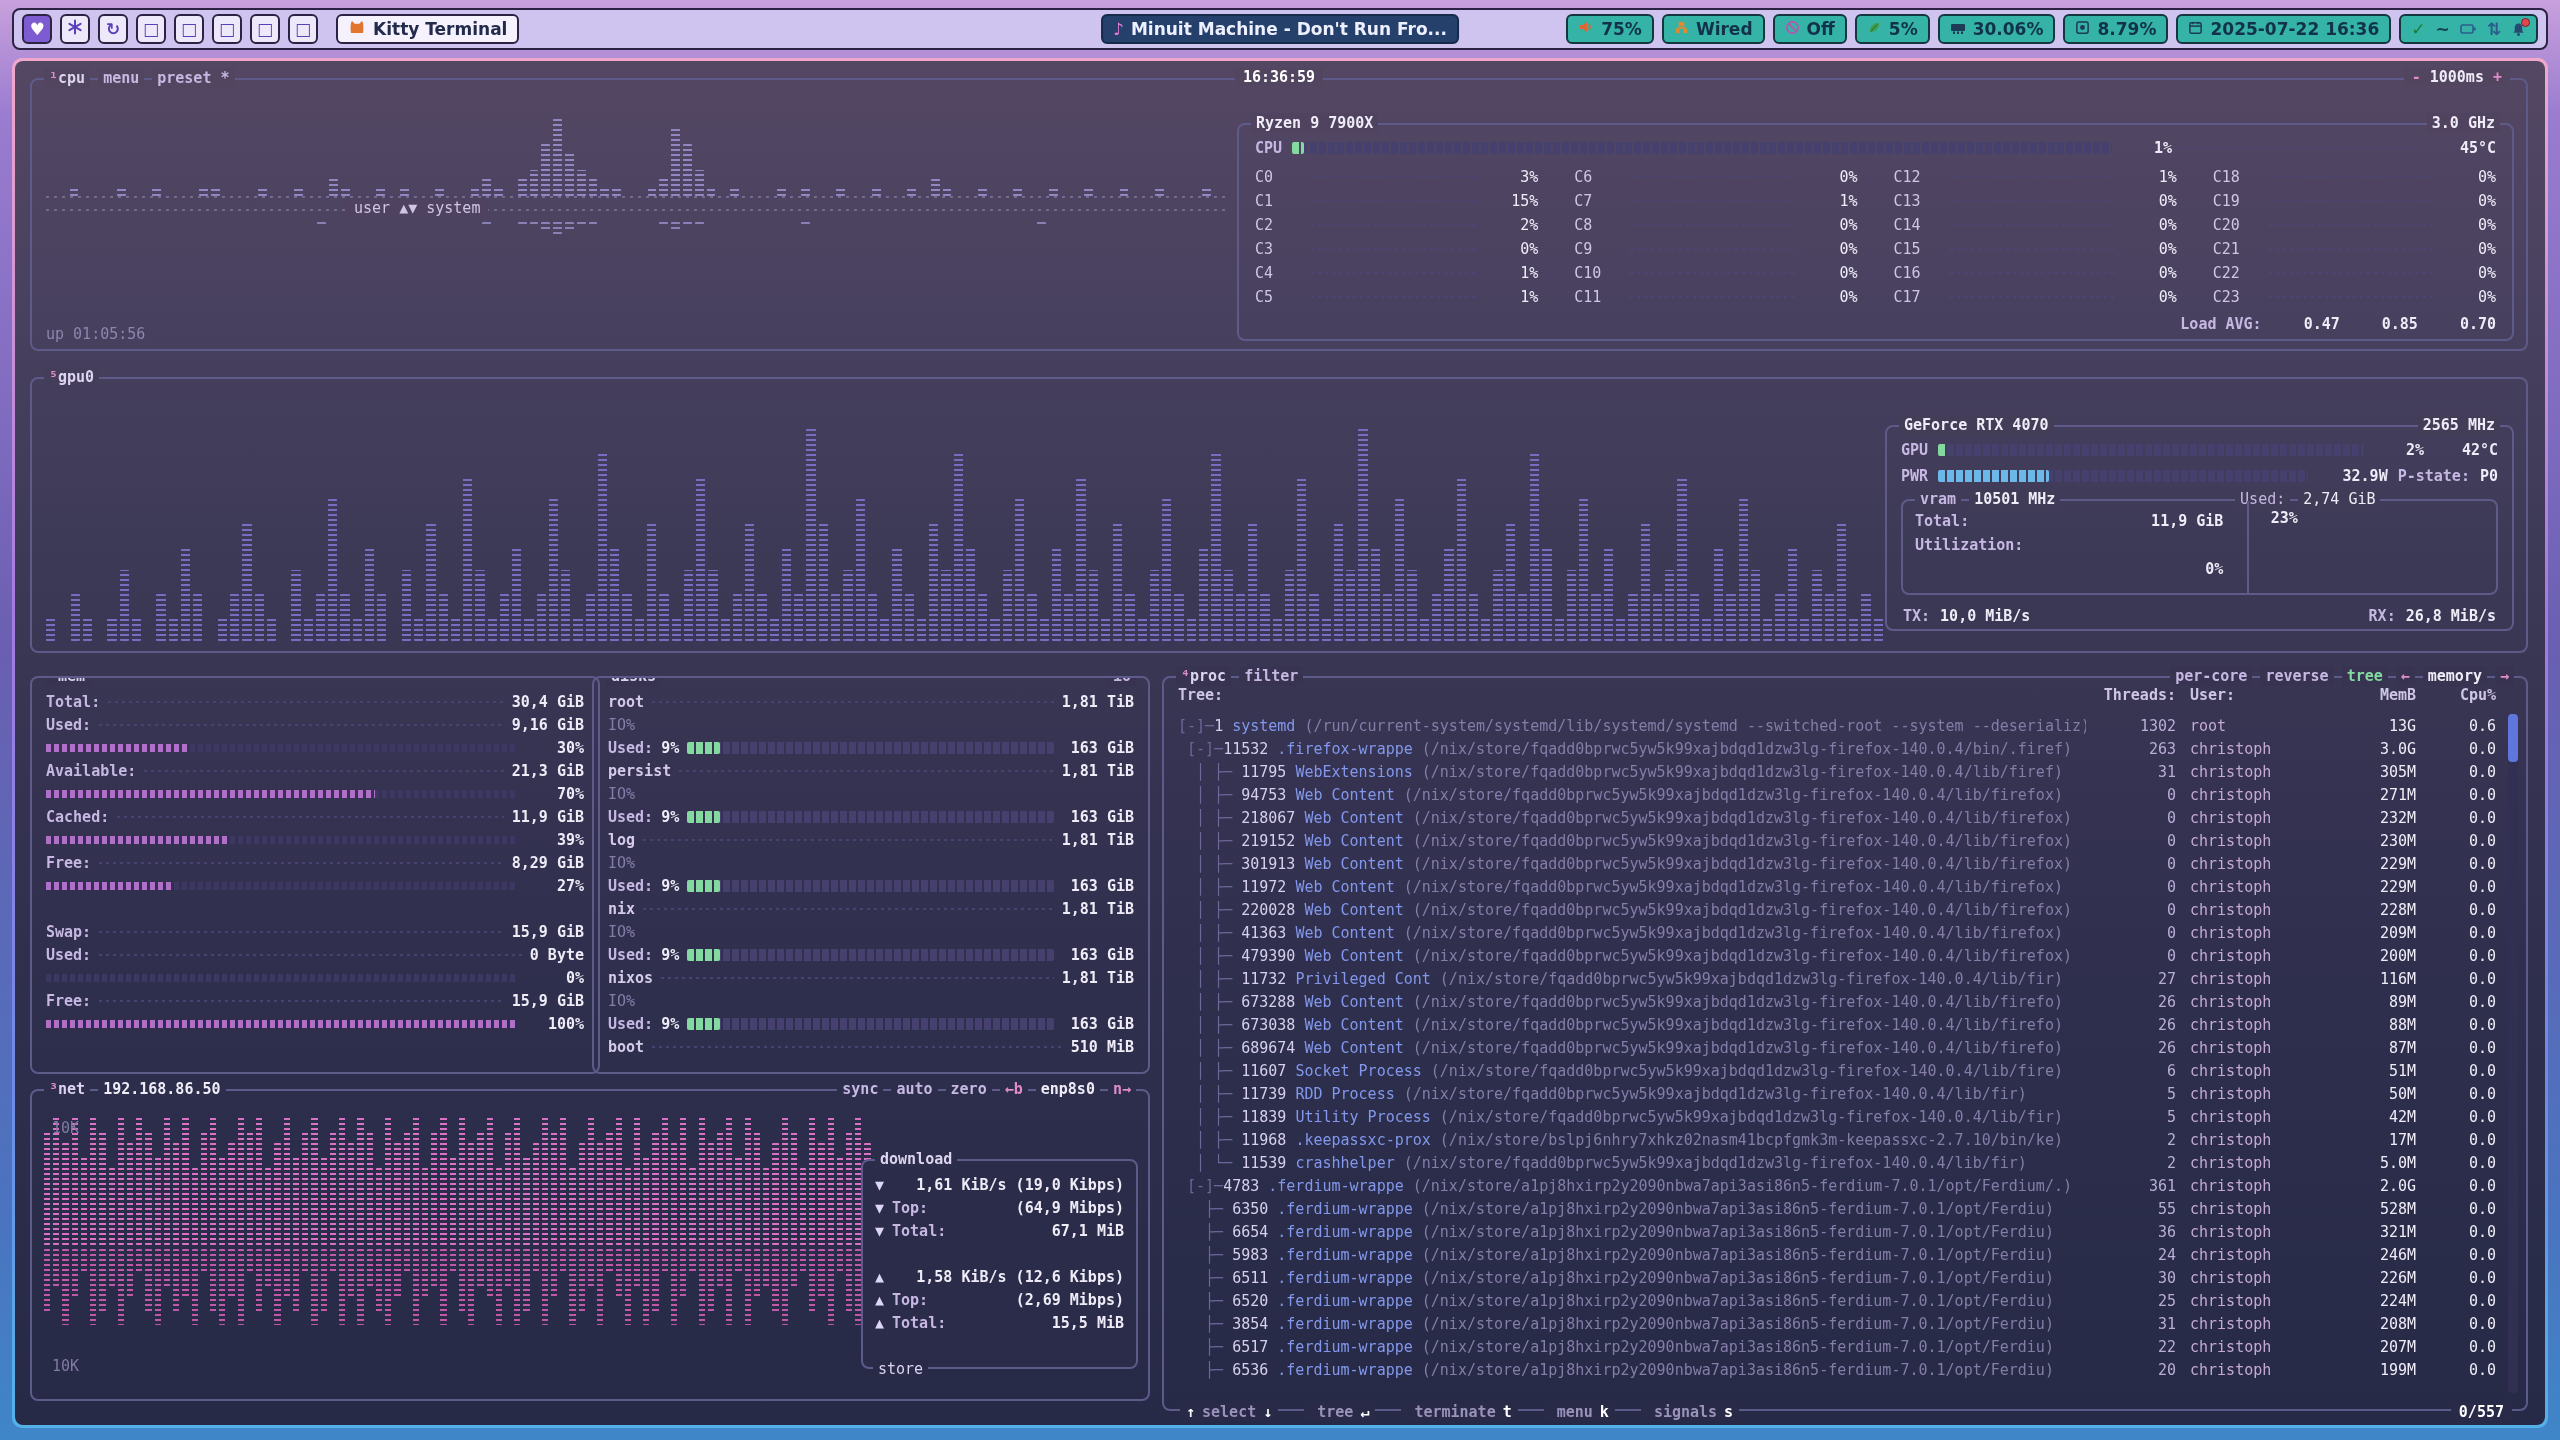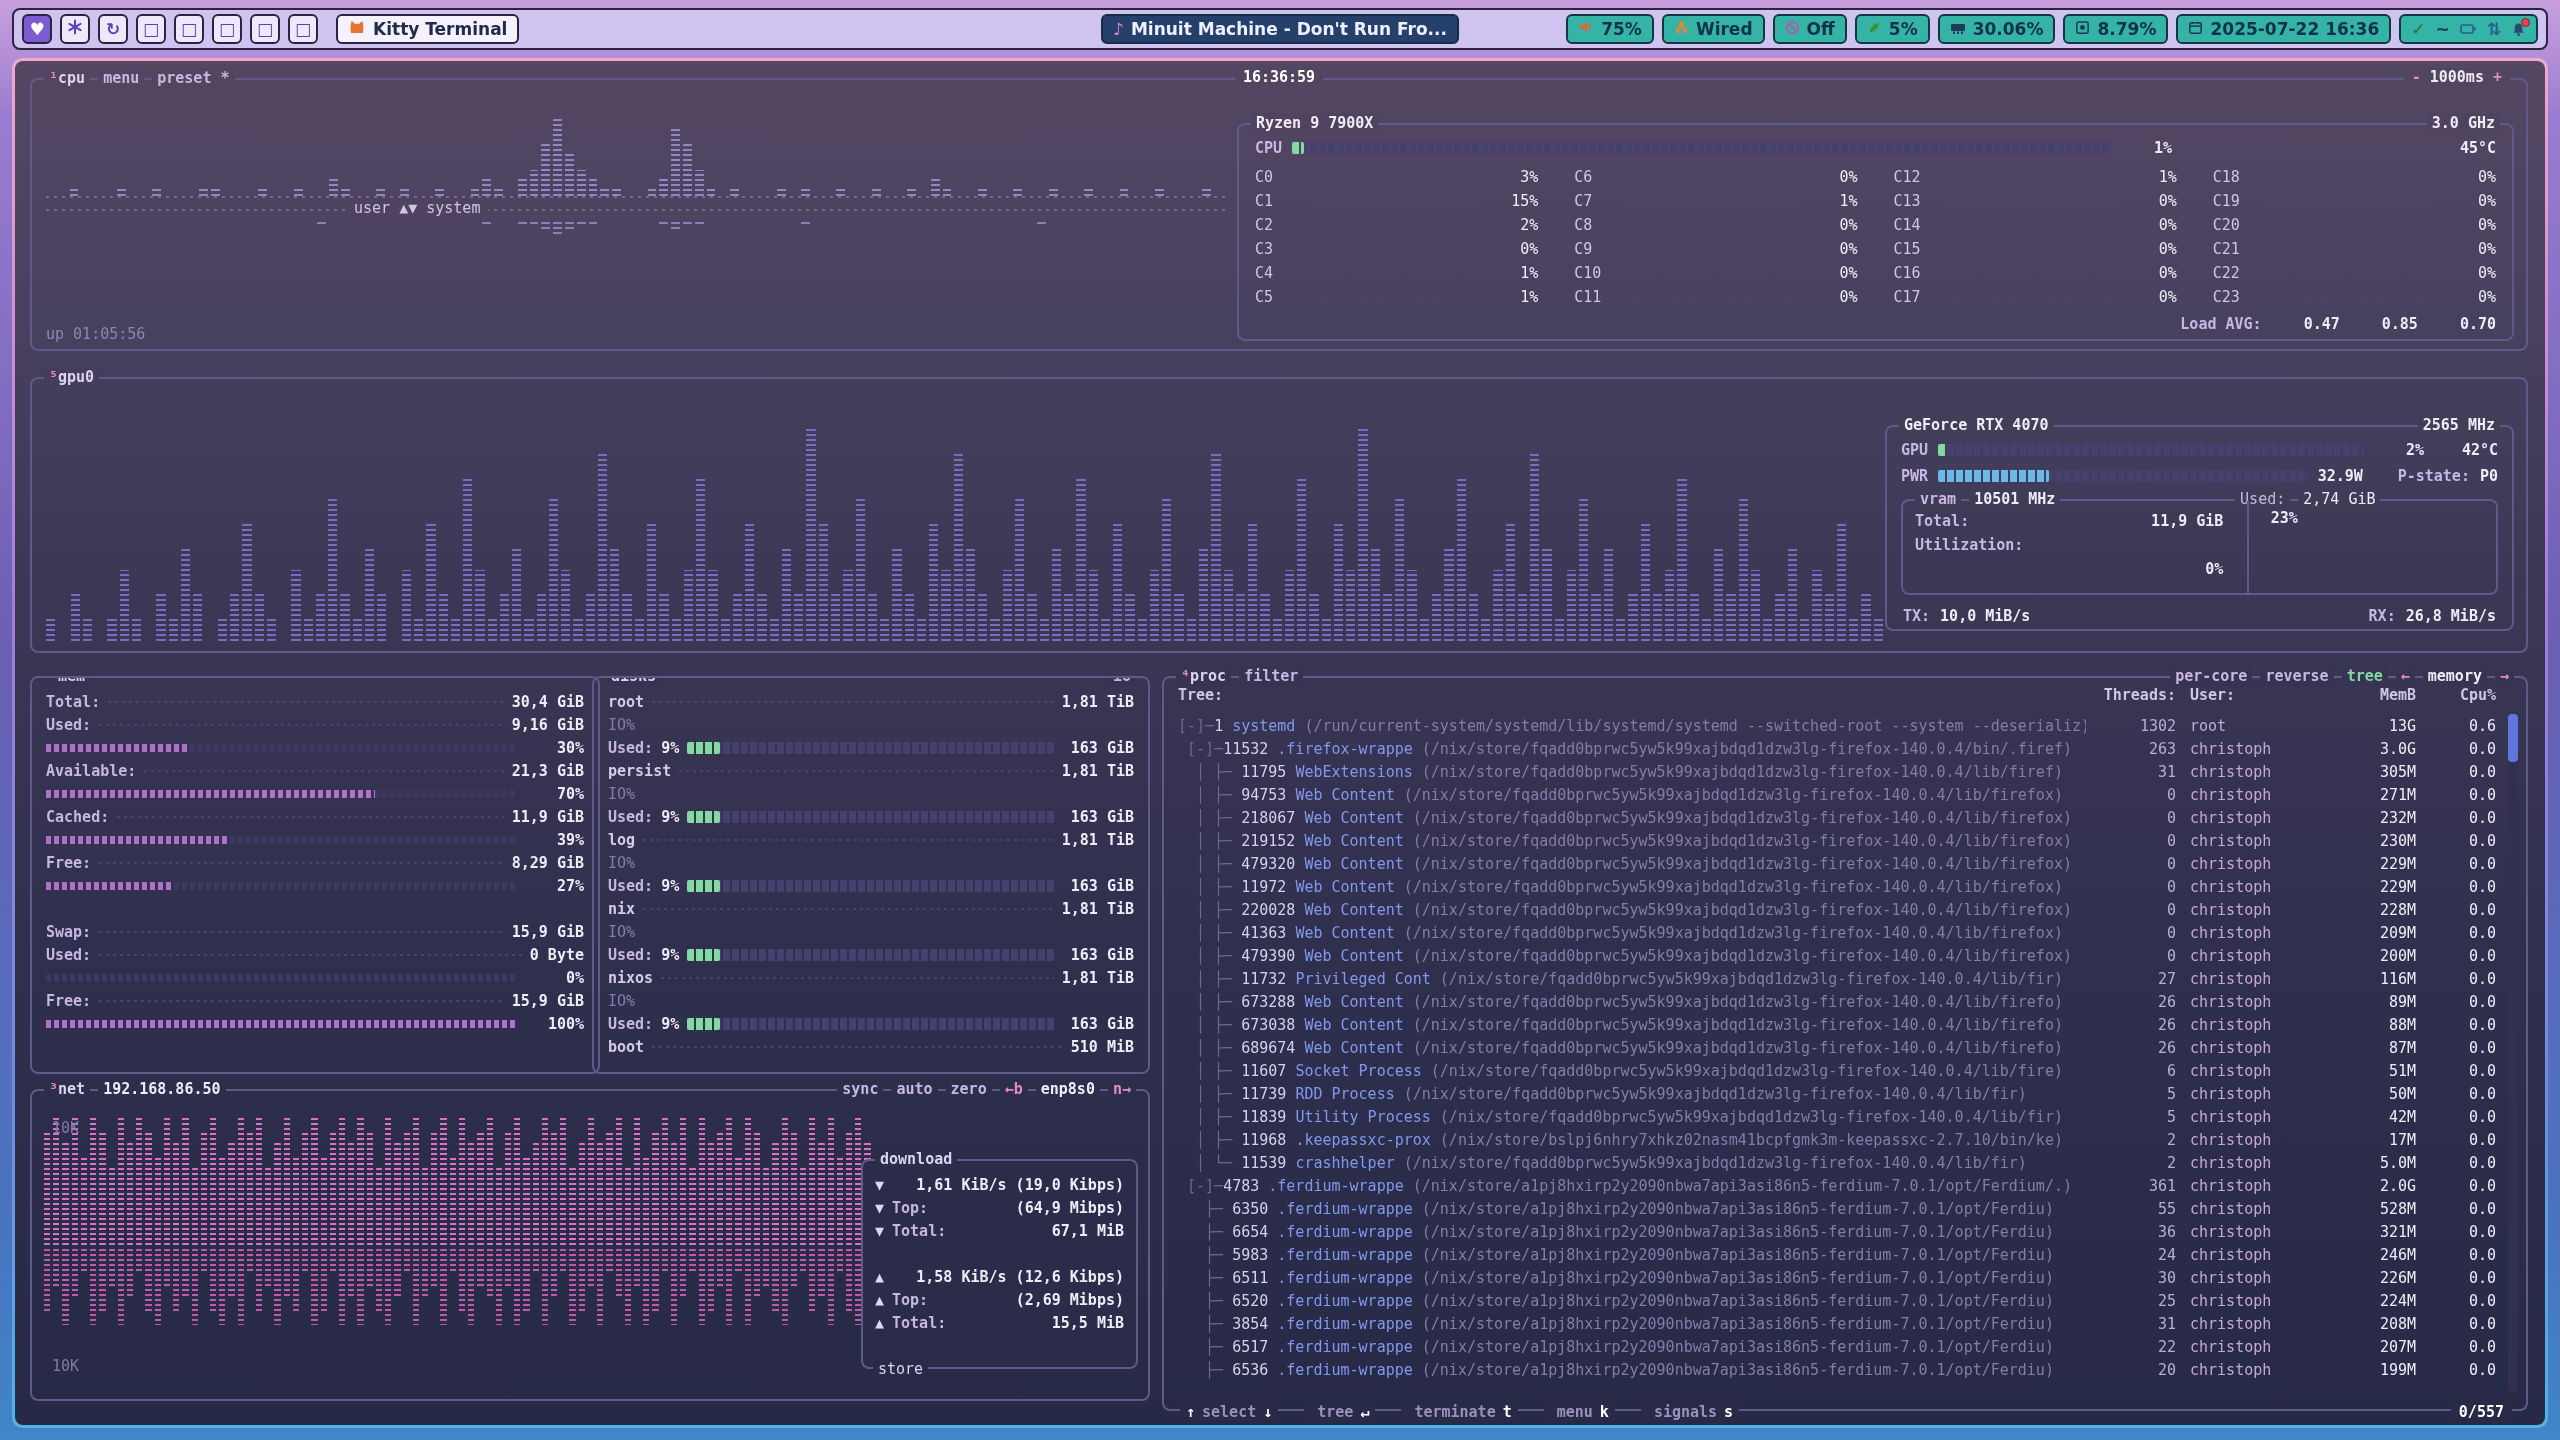--- a/index.html
+++ b/index.html
@@ -94,21 +94,21 @@
   .cpubox{right:12px;top:43px;width:1277px;height:218px;padding:10px 16px 6px}
   .cpubox>.ttl .tag{background:#4f4360}
   .row{display:flex;align-items:center;height:26px;gap:10px}
   .lab{color:var(--lav);font-weight:bold}
   .val{color:var(--white);font-weight:bold}
   .bigbar{flex:1;height:12px;position:relative;border-radius:2px;
           background:repeating-linear-gradient(to right,var(--track) 0 7px,transparent 7px 9px)}
   .bfill{position:absolute;left:0;top:0;bottom:0;border-radius:2px;
          background:repeating-linear-gradient(to right,var(--green) 0 7px,rgba(0,0,0,0) 7px 9px)}
   .bfill.cyan{background:repeating-linear-gradient(to right,var(--cyan) 0 7px,rgba(0,0,0,0) 7px 9px)}
-  .w50{width:50px;text-align:right}.w64{width:64px;text-align:right}.w70{width:70px;}
+  .w50{width:50px;text-align:right}.w64{width:64px;text-align:right}.w70{width:70px;text-align:right}
   .dotfill{height:2px;background:repeating-linear-gradient(to right,#4a4573 0 3px,transparent 3px 7px)}
   .tlead{width:240px}
   .cores{display:grid;grid-template-columns:repeat(4,1fr);grid-auto-flow:column;
          grid-template-rows:repeat(6,24px);column-gap:36px;margin-top:4px}
   .core{display:flex;align-items:center;gap:8px}
   .cl{width:48px;color:#cfc6e4}
   .cfill{flex:1}
   .cv{width:52px;text-align:right;color:var(--white)}
   .loadavg{display:flex;justify-content:flex-end;gap:42px;margin-top:6px}
   
@@ -1484,21 +1484,21 @@
           </span>
           <span class="pth">0</span>
           <span class="puser">christoph</span>
           <span class="pmem">230M</span>
           <span class="pcpu">0.0</span>
         </div>
 
         <div class="prow">
           <span class="ptree">
             <span class="pre">  │ ├─ </span>
-            <span class="pid">479320</span>
+            <span class="pid">301913</span>
             <span class="pname">Web Content</span>
             <span class="pcmd">(/nix/store/fqadd0bprwc5yw5k99xajbdqd1dzw3lg-firefox-140.0.4/lib/firefox)</span>
           </span>
           <span class="pth">0</span>
           <span class="puser">christoph</span>
           <span class="pmem">229M</span>
           <span class="pcpu">0.0</span>
         </div>
 
         <div class="prow">

